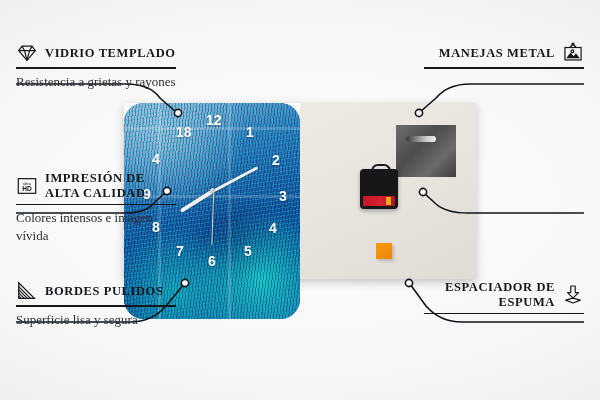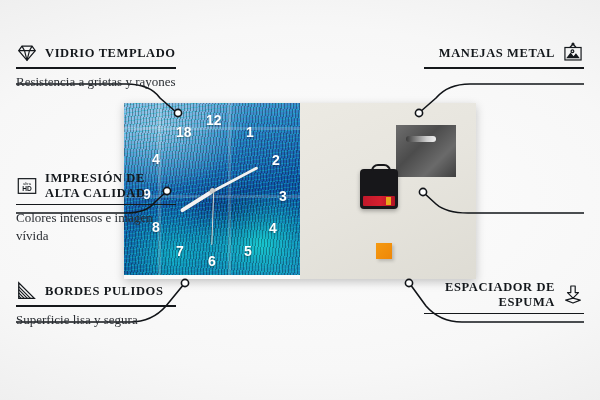--- a/index.html
+++ b/index.html
@@ -9,22 +9,22 @@
     background:#ffffff;
   }
   #stage{position:relative;width:600px;height:400px;
     background:
       radial-gradient(120% 90% at 50% 50%, #fdfdfd 0%, #f7f7f7 48%, #ececec 78%, #e2e2e2 100%);
   }
 
   
   .photo{position:absolute;left:124px;top:103px;width:352px;height:176px;
          box-shadow:0 3px 9px rgba(0,0,0,.22);}
-  .panel-left{position:absolute;left:0;top:0;width:176px;height:172px;overflow:hidden;
-    background:#1257a8;}
+  .panel-left{position:absolute;left:0;top:0;width:176px;height:216px;overflow:hidden;
+    background:#1257a8;border-radius:20px;}
   .wave{position:absolute;inset:0;
     background:
       repeating-linear-gradient(97deg, rgba(0,0,0,.30) 0 1px, rgba(255,255,255,0) 1px 3px),
       repeating-linear-gradient(-8deg, rgba(12,190,200,.40) 0 1px, rgba(0,0,0,0) 1px 4px),
       radial-gradient(70% 55% at 78% 82%, #19c6cf 0%, rgba(25,198,207,0) 58%),
       radial-gradient(65% 50% at 30% 88%, #14a7c4 0%, rgba(20,167,196,0) 62%),
       radial-gradient(90% 70% at 20% 12%, #8fc4e8 0%, rgba(143,196,232,0) 55%),
       linear-gradient(165deg,#7fb8e4 0%,#2f7fc6 26%,#1257a8 55%,#0d4f9e 78%,#1b74b8 100%);
   }
   .wave2{position:absolute;inset:0;

